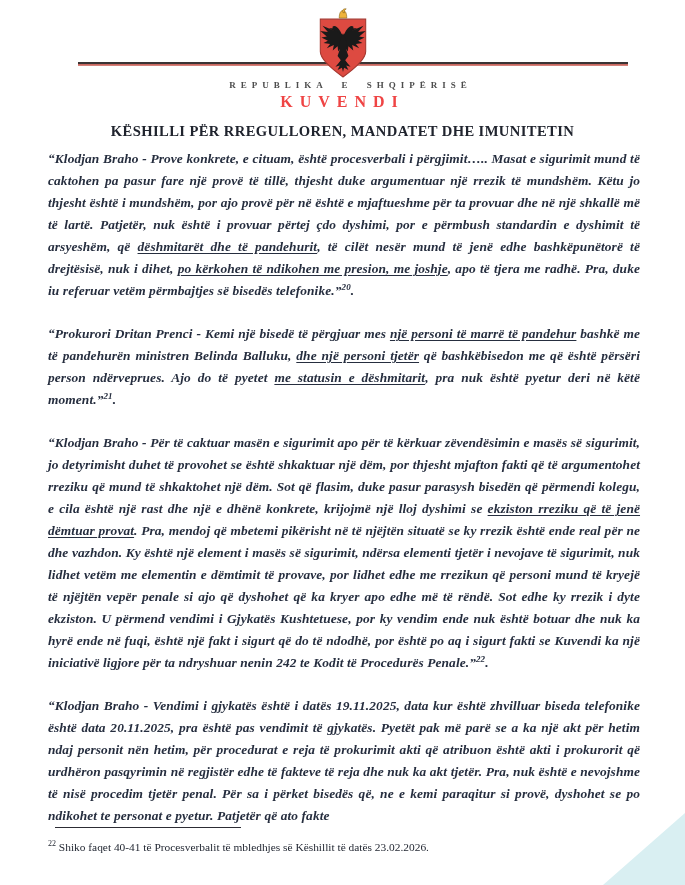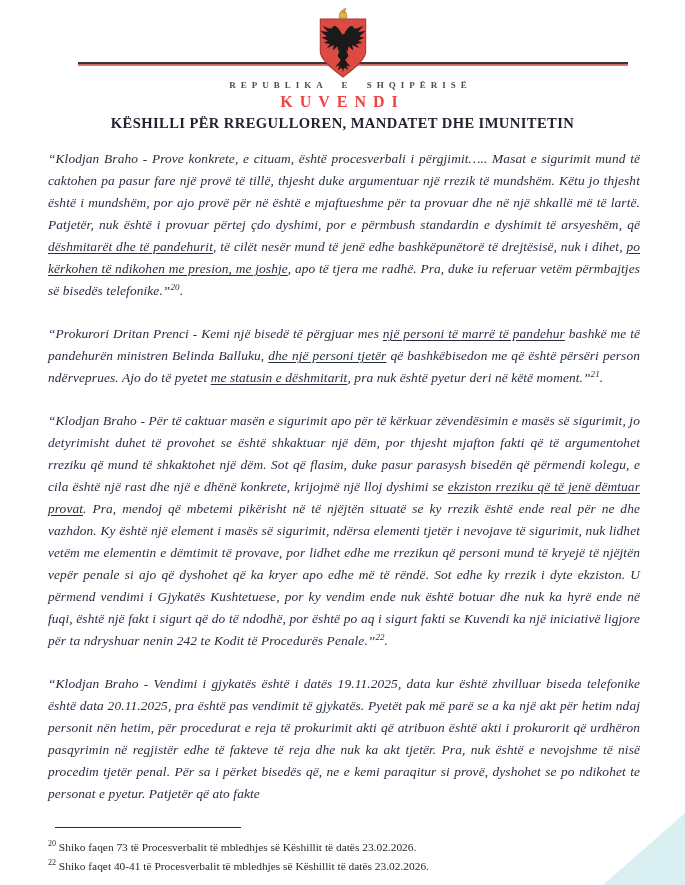--- a/index.html
+++ b/index.html
@@ -29,32 +29,32 @@
     font-size: 9px; font-weight: bold; color: #4d4d4d;
     letter-spacing: 5px; word-spacing: 7px;
   }
   .kuvendi {
     position: absolute; top: 93px; left: 0; right: 0;
     text-align: center;
     font-size: 16px; font-weight: bold; color: #ef4444;
     letter-spacing: 7px;
   }
   .council {
-    position: absolute; top: 115px; left: 0; right: 0;
+    position: absolute; top: 123px; left: 0; right: 0;
     text-align: center;
     font-size: 14.6px; font-weight: bold; color: #20242e;
     letter-spacing: 0.4px;
   }
   
   .body-text {
     position: absolute; top: 148px; left: 48px; width: 592px;
     color: #262e3f;
   }
   .para {
-    font-style: italic; font-weight: normal;
+    font-style: italic; font-weight: bold;
     font-size: 13.4px; line-height: 22px;
     text-align: justify;
     margin-bottom: 21px;
     letter-spacing: 0.1px;
   }
   .para .u { text-decoration: underline; text-decoration-thickness: 1.4px; text-underline-offset: 2px; }
   .para sup { font-size: 9px; line-height: 0; }
   
   .footnote-sep {
     position: absolute; top: 827px; left: 55px; width: 186px; height: 0;
@@ -112,18 +112,17 @@
 
   <div class="body-text" id="paragraphs">
       <div class="para"><span>“Klodjan Braho - Prove konkrete, e cituam, është procesverbali i përgjimit….. Masat e sigurimit mund të caktohen pa pasur fare një provë të tillë, thjesht duke argumentuar një rrezik të mundshëm. Këtu jo thjesht është i mundshëm, por ajo provë për në është e mjaftueshme për ta provuar dhe në një shkallë më të lartë. Patjetër, nuk është i provuar përtej çdo dyshimi, por e përmbush standardin e dyshimit të arsyeshëm, që </span><span class="u">dëshmitarët dhe të pandehurit</span><span>, të cilët nesër mund të jenë edhe bashkëpunëtorë të drejtësisë, nuk i dihet, </span><span class="u">po kërkohen të ndikohen me presion, me joshje</span><span>, apo të tjera me radhë. Pra, duke iu referuar vetëm përmbajtjes së bisedës telefonike.”</span><sup>20</sup><span>.</span></div>
       <div class="para"><span>“Prokurori Dritan Prenci - Kemi një bisedë të përgjuar mes </span><span class="u">një personi të marrë të pandehur</span><span> bashkë me të pandehurën ministren Belinda Balluku, </span><span class="u">dhe një personi tjetër</span><span> që bashkëbisedon me që është përsëri person ndërveprues. Ajo do të pyetet </span><span class="u">me statusin e dëshmitarit</span><span>, pra nuk është pyetur deri në këtë moment.”</span><sup>21</sup><span>.</span></div>
       <div class="para"><span>“Klodjan Braho - Për të caktuar masën e sigurimit apo për të kërkuar zëvendësimin e masës së sigurimit, jo detyrimisht duhet të provohet se është shkaktuar një dëm, por thjesht mjafton fakti që të argumentohet rreziku që mund të shkaktohet një dëm. Sot që flasim, duke pasur parasysh bisedën që përmendi kolegu, e cila është një rast dhe një e dhënë konkrete, krijojmë një lloj dyshimi se </span><span class="u">ekziston rreziku që të jenë dëmtuar provat</span><span>. Pra, mendoj që mbetemi pikërisht në të njëjtën situatë se ky rrezik është ende real për ne dhe vazhdon. Ky është një element i masës së sigurimit, ndërsa elementi tjetër i nevojave të sigurimit, nuk lidhet vetëm me elementin e dëmtimit të provave, por lidhet edhe me rrezikun që personi mund të kryejë të njëjtën vepër penale si ajo që dyshohet që ka kryer apo edhe më të rëndë. Sot edhe ky rrezik i dyte ekziston. U përmend vendimi i Gjykatës Kushtetuese, por ky vendim ende nuk është botuar dhe nuk ka hyrë ende në fuqi, është një fakt i sigurt që do të ndodhë, por është po aq i sigurt fakti se Kuvendi ka një iniciativë ligjore për ta ndryshuar nenin 242 te Kodit të Procedurës Penale.”</span><sup>22</sup><span>.</span></div>
       <div class="para"><span>“Klodjan Braho - Vendimi i gjykatës është i datës 19.11.2025, data kur është zhvilluar biseda telefonike është data 20.11.2025, pra është pas vendimit të gjykatës. Pyetët pak më parë se a ka një akt për hetim ndaj personit nën hetim, për procedurat e reja të prokurimit akti që atribuon është akti i prokurorit që urdhëron pasqyrimin në regjistër edhe të fakteve të reja dhe nuk ka akt tjetër. Pra, nuk është e nevojshme të nisë procedim tjetër penal. Për sa i përket bisedës që, ne e kemi paraqitur si provë, dyshohet se po ndikohet te personat e pyetur. Patjetër që ato fakte</span></div>
     </div>
 
   <div class="footnote-sep"></div>
   <div class="footnotes" id="footnotes">
-      <div class="footnote"><sup>20</sup><span> Shiko faqen 73 të Procesverbalit të mbledhjes së Këshillit të datës 23.02.2026.</span></div>
       <div class="footnote"><sup>22</sup><span> Shiko faqet 40-41 të Procesverbalit të mbledhjes së Këshillit të datës 23.02.2026.</span></div>
     </div>
 
   <div class="corner-fold"></div>
 </div>
 
 </body></html>

